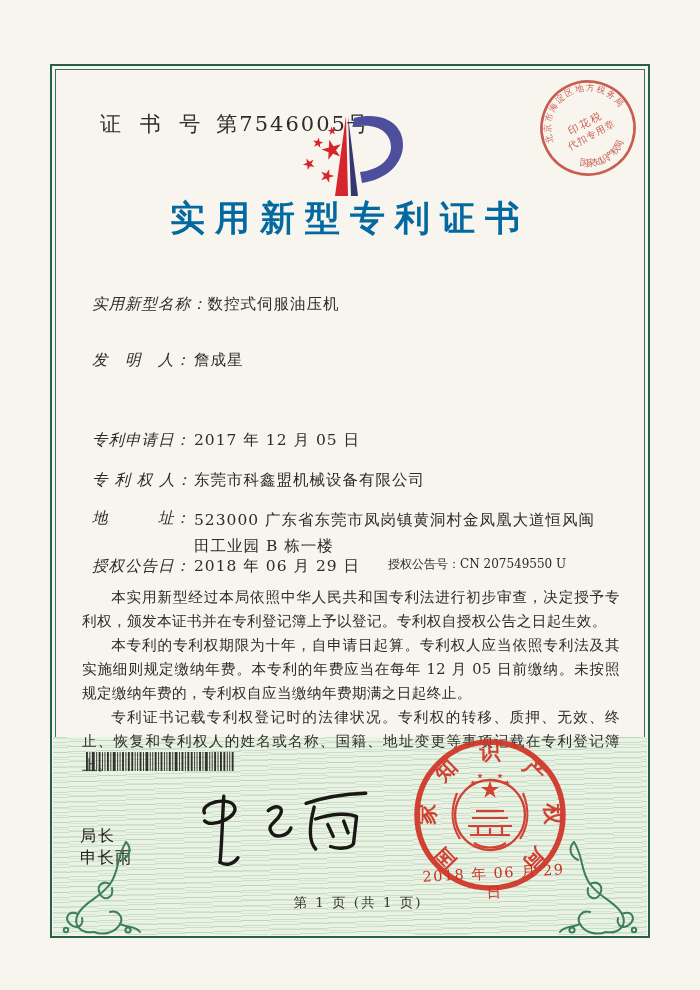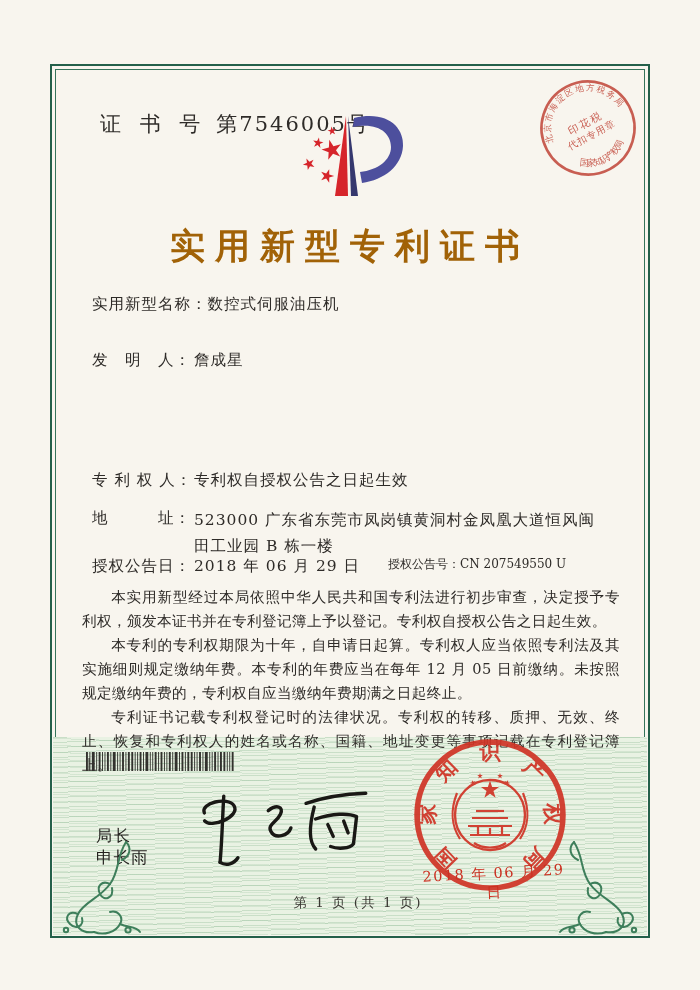--- a/index.html
+++ b/index.html
@@ -19,36 +19,36 @@
             repeating-linear-gradient(178deg, rgba(118,172,128,.28) 0 1px, rgba(255,255,255,0) 1px 5px),
             repeating-linear-gradient(2deg, rgba(118,172,128,.18) 0 1px, rgba(255,255,255,0) 1px 7px),
             #e9f2e3; }
 
   .certno { position:absolute; left:100px; top:110px; font-size:21px; color:#2e2b28;
             letter-spacing:2px; }
   .certno .sp { margin-right:10px; letter-spacing:6px; }
 
   .logo { position:absolute; left:282px; top:108px; }
 
-  .title { position:absolute; left:0; top:223px; width:700px; text-align:center;
-           font-size:35px; font-weight:600; color:#a16207; letter-spacing:10px; }
+  .title { position:absolute; left:0; top:195px; width:700px; text-align:center;
+           font-size:35px; font-weight:600; color:#0369a1; letter-spacing:10px; }
 
   .field-row { position:absolute; left:92px; font-size:15.5px; color:#2e2b28; white-space:nowrap; }
-  .flabel { display:inline-block; min-width:102px; letter-spacing:1px; vertical-align:top; }
+  .flabel { display:inline-block; min-width:102px; letter-spacing:1px; vertical-align:top;font-style:italic; }
   .fvalue { display:inline-block; letter-spacing:1px; vertical-align:top; }
   .fvalue.wrap { white-space:normal; width:414px; line-height:1.65; }
   .grant-no { position:absolute; left:388px; font-size:12px; color:#2e2b28; white-space:nowrap; }
 
   .paras { position:absolute; left:82px; top:585px; width:538px; }
   .paras p { font-size:14.6px; line-height:24px; color:#2e2b28; text-align:justify;
              text-indent:2em; letter-spacing:.4px; }
 
   .barcode { position:absolute; left:86px; top:752px; }
 
-  .director { position:absolute; left:96px; top:826px;
+  .director { position:absolute; left:80px; top:826px;
               font-family:"DejaVu Sans","Liberation Sans",sans-serif; color:#23211e; }
   .director .t { font-size:16px; letter-spacing:2px; }
   .director .n { font-size:16.5px; letter-spacing:1px; }
 
   .signature { position:absolute; left:195px; top:788px; transform:rotate(-2deg); }
 
   .seal { position:absolute; left:408px; top:733px; opacity:.93; }
   .seal-date { position:absolute; left:415px; top:864px; width:158px; text-align:center;
                color:#cb2f20; font-size:14.5px; letter-spacing:1.5px; transform:rotate(-3deg); }
 
@@ -97,22 +97,25 @@
   </svg>
 
   <div class="title">实用新型专利证书</div>
 
   <div class="field-row" style="top:294px">
     <span class="flabel">实用新型名称：</span><span class="fvalue">数控式伺服油压机</span>
   </div>
   <div class="field-row" style="top:350px">
     <span class="flabel">发　明　人：</span><span class="fvalue">詹成星</span>
   </div>
+  <div class="field-row" style="top:430px">
+    <span class="flabel">专利申请日：</span><span class="fvalue">2017 年 12 月 05 日</span>
+  </div>
   <div class="field-row" style="top:470px">
-    <span class="flabel">专 利 权 人：</span><span class="fvalue">专利权自授权公告之日起生效</span>
+    <span class="flabel">专 利 权 人：</span><span class="fvalue">东莞市科鑫盟机械设备有限公司</span>
   </div>
   <div class="field-row" style="top:508px">
     <span class="flabel">地　　　址：</span><span class="fvalue wrap">523000 广东省东莞市凤岗镇黄洞村金凤凰大道恒风闽田工业园 B 栋一楼</span>
   </div>
   <div class="field-row" style="top:556px">
     <span class="flabel">授权公告日：</span><span class="fvalue">2018 年 06 月 29 日</span>
   </div>
   <div class="grant-no" style="top:556px">
     <span>授权公告号：</span><span>CN 207549550 U</span>
   </div>

